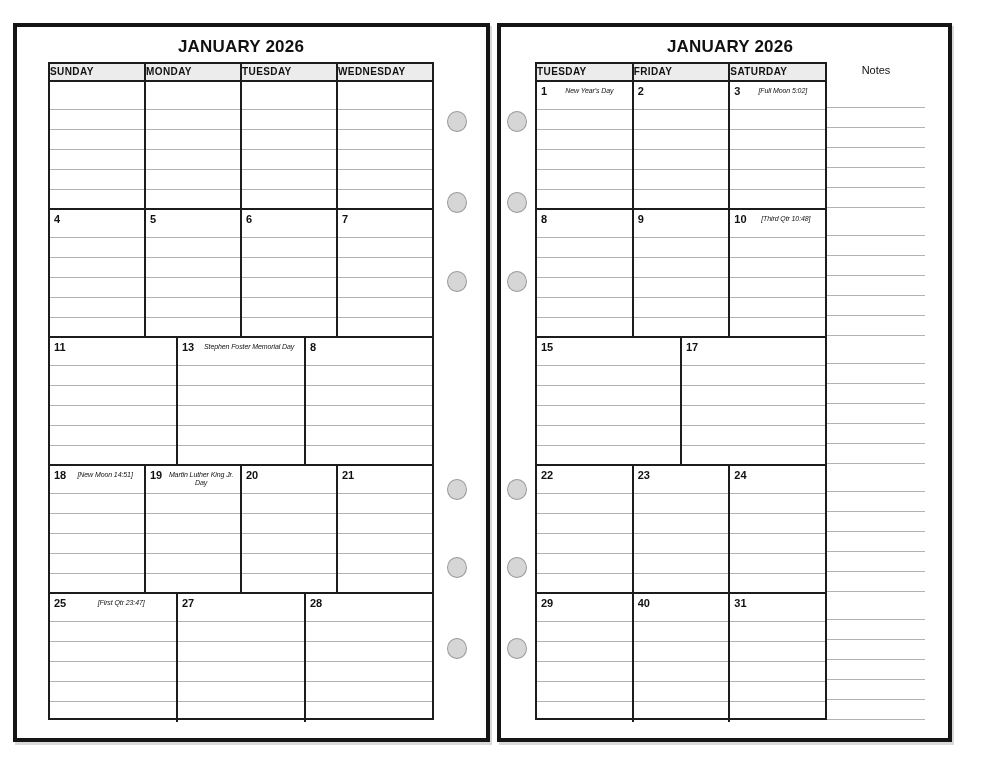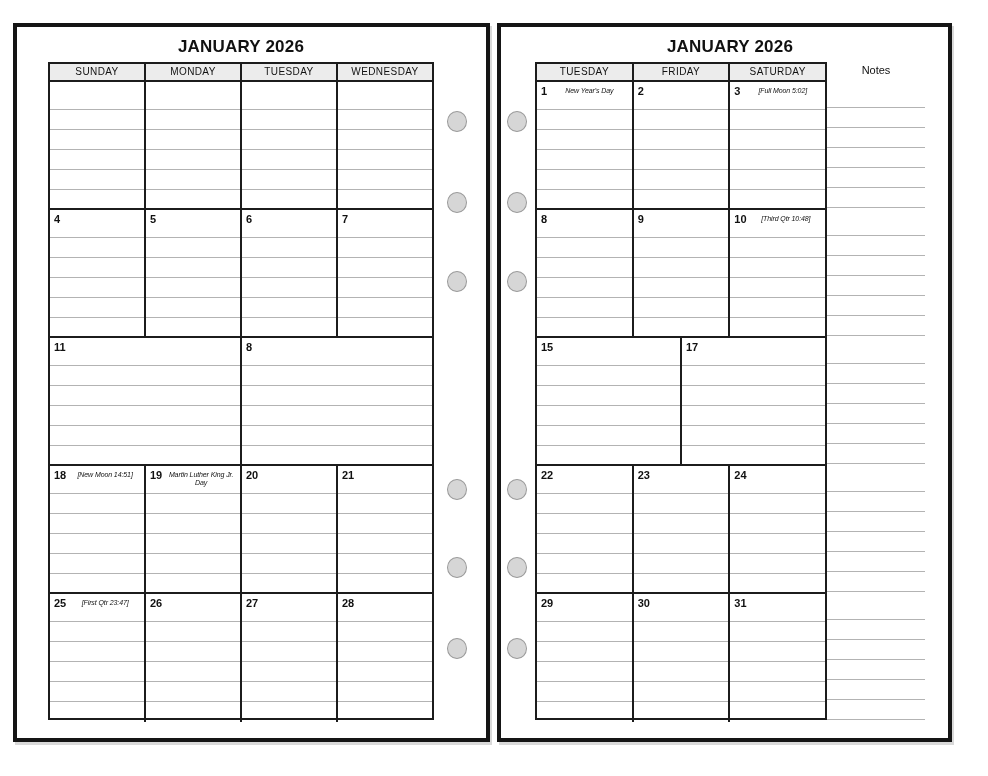--- a/index.html
+++ b/index.html
@@ -30,22 +30,22 @@
   .page-left .title{left:31px;width:386px;}
   .page-right .title{left:34px;width:390px;}
   .grid{
     position:absolute;top:35px;height:658px;background:#fff;
     border:2px solid var(--strong);box-sizing:border-box;
   }
   .page-left .grid{left:31px;width:386px;}
   .page-right .grid{left:34px;width:292px;}
   .hdr-row{display:flex;height:18px;border-bottom:2px solid var(--strong);box-sizing:border-box;}
   .hdr-cell{
-    flex:1;background:var(--hdr-bg);font-weight:normal;font-size:10px;
-    letter-spacing:.4px;text-align:center;line-height:15px;overflow:hidden;
+    flex:1;background:var(--hdr-bg);font-weight:bold;font-size:10px;
+    letter-spacing:.4px;text-align:left;line-height:15px;overflow:hidden;
   }
   .hdr-cell + .hdr-cell{border-left:2px solid var(--strong);}
   .week-row{display:flex;height:128px;box-sizing:border-box;position:relative;}
   .week-row:not(:last-child){border-bottom:2px solid var(--strong);}
   .day-cell{flex:1;position:relative;overflow:hidden;}
   .day-cell + .day-cell{border-left:2px solid var(--strong);}
   .rule{position:absolute;left:0;right:0;height:1px;background:var(--light);}
   .day-head{display:flex;align-items:flex-start;}
   .day-num{font-weight:bold;font-size:11px;line-height:1.1;padding:3px 0 0 4px;white-space:nowrap;}
   .day-note{
@@ -168,20 +168,31 @@
               <span class="day-num">11</span>
             </div>
             <div class="rule" style="top: 27px;"></div>
             <div class="rule" style="top: 47px;"></div>
             <div class="rule" style="top: 67px;"></div>
             <div class="rule" style="top: 87px;"></div>
             <div class="rule" style="top: 107px;"></div>
           </div>
           <div class="day-cell">
             <div class="day-head">
+              <span class="day-num">13</span>
+              <span class="day-note">Stephen Foster Memorial Day</span>
+            </div>
+            <div class="rule" style="top: 27px;"></div>
+            <div class="rule" style="top: 47px;"></div>
+            <div class="rule" style="top: 67px;"></div>
+            <div class="rule" style="top: 87px;"></div>
+            <div class="rule" style="top: 107px;"></div>
+          </div>
+          <div class="day-cell">
+            <div class="day-head">
               <span class="day-num">8</span>
             </div>
             <div class="rule" style="top: 27px;"></div>
             <div class="rule" style="top: 47px;"></div>
             <div class="rule" style="top: 67px;"></div>
             <div class="rule" style="top: 87px;"></div>
             <div class="rule" style="top: 107px;"></div>
           </div>
         </div>
         <div class="week-row">
@@ -226,30 +237,20 @@
             <div class="rule" style="top: 67px;"></div>
             <div class="rule" style="top: 87px;"></div>
             <div class="rule" style="top: 107px;"></div>
           </div>
         </div>
         <div class="week-row">
           <div class="day-cell">
             <div class="day-head">
               <span class="day-num">25</span>
               <span class="day-note">[First Qtr 23:47]</span>
-            </div>
-            <div class="rule" style="top: 27px;"></div>
-            <div class="rule" style="top: 47px;"></div>
-            <div class="rule" style="top: 67px;"></div>
-            <div class="rule" style="top: 87px;"></div>
-            <div class="rule" style="top: 107px;"></div>
-          </div>
-          <div class="day-cell">
-            <div class="day-head">
-              <span class="day-num">26</span>
             </div>
             <div class="rule" style="top: 27px;"></div>
             <div class="rule" style="top: 47px;"></div>
             <div class="rule" style="top: 67px;"></div>
             <div class="rule" style="top: 87px;"></div>
             <div class="rule" style="top: 107px;"></div>
           </div>
           <div class="day-cell">
             <div class="day-head">
               <span class="day-num">27</span>
@@ -415,21 +416,21 @@
               <span class="day-num">29</span>
             </div>
             <div class="rule" style="top: 27px;"></div>
             <div class="rule" style="top: 47px;"></div>
             <div class="rule" style="top: 67px;"></div>
             <div class="rule" style="top: 87px;"></div>
             <div class="rule" style="top: 107px;"></div>
           </div>
           <div class="day-cell">
             <div class="day-head">
-              <span class="day-num">30</span>
+              <span class="day-num">40</span>
             </div>
             <div class="rule" style="top: 27px;"></div>
             <div class="rule" style="top: 47px;"></div>
             <div class="rule" style="top: 67px;"></div>
             <div class="rule" style="top: 87px;"></div>
             <div class="rule" style="top: 107px;"></div>
           </div>
           <div class="day-cell">
             <div class="day-head">
               <span class="day-num">31</span>

